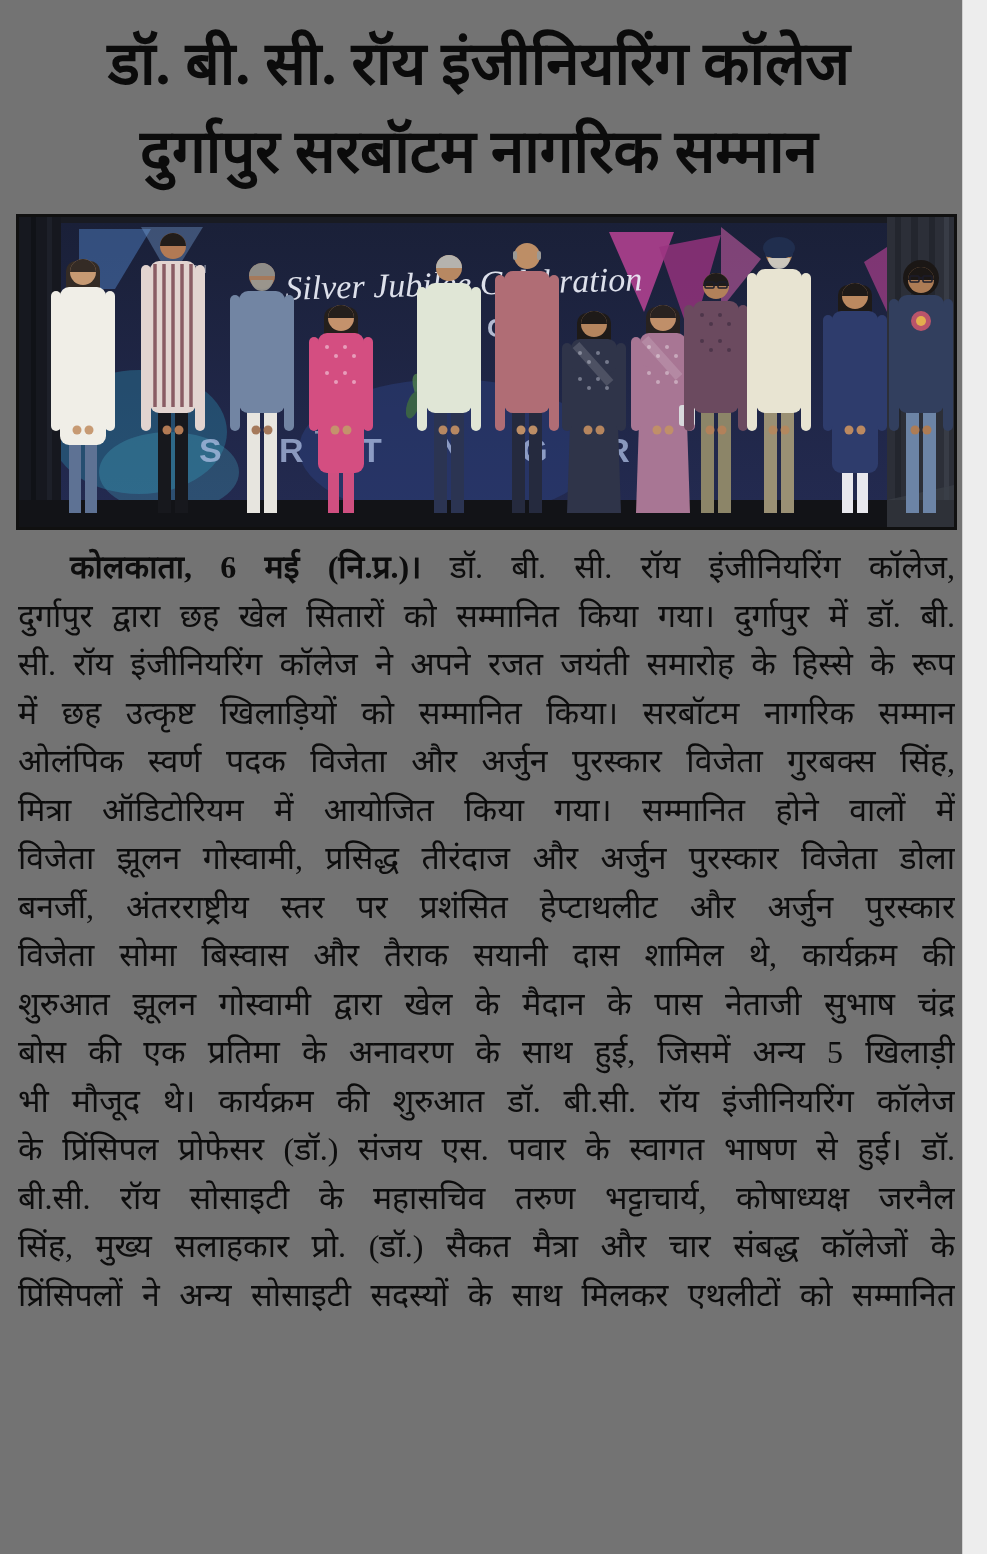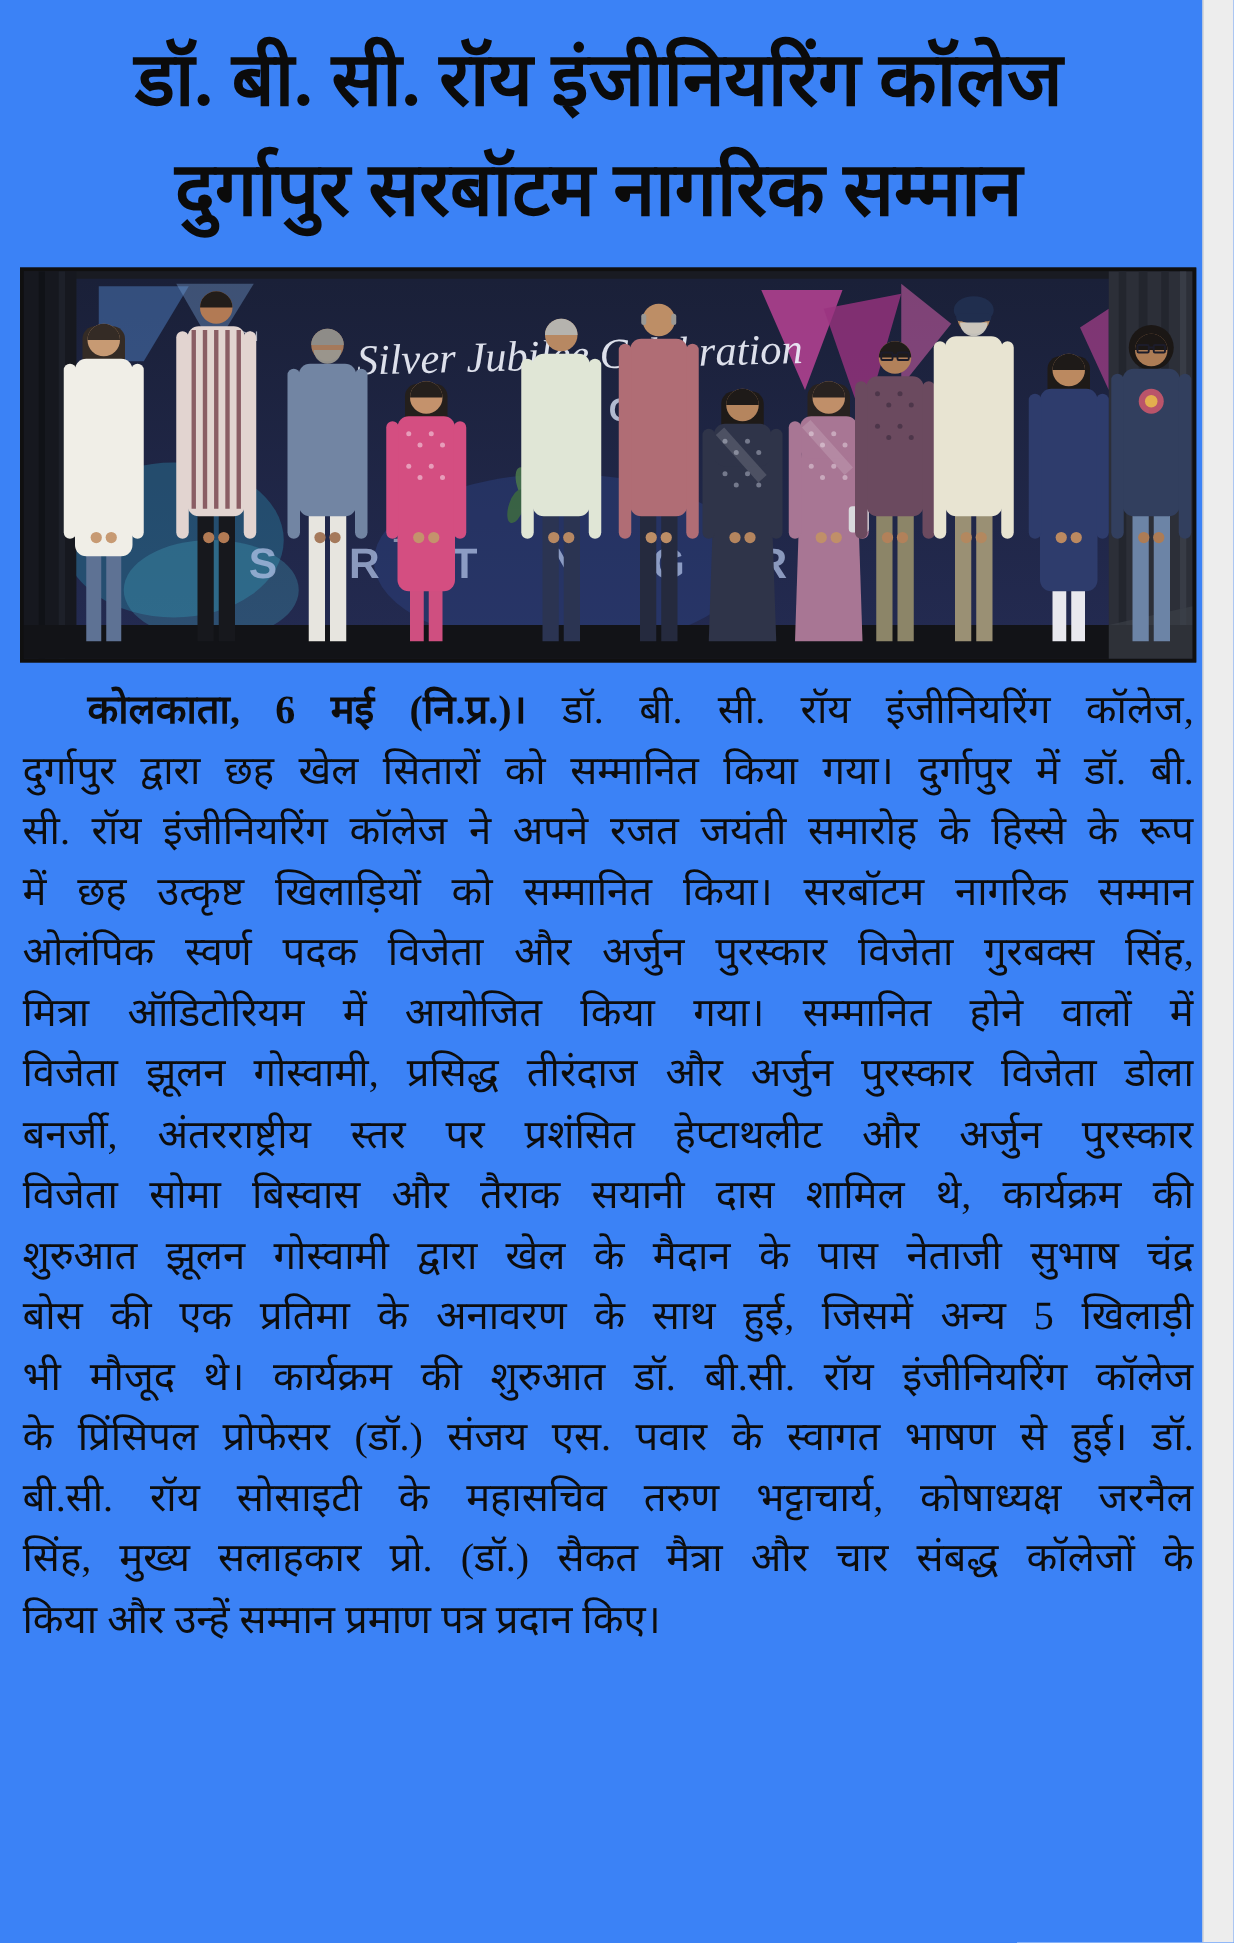--- a/index.html
+++ b/index.html
@@ -1,17 +1,17 @@
 <!DOCTYPE html>
 <html><head>
 <meta charset="utf-8">
 <style>
   html,body{margin:0;padding:0;}
   .page{
-    position:relative;width:987px;height:1554px;background:#3b82f6;
+    position:relative;width:987px;height:1554px;background:#737373;
     font-family:"Liberation Serif","DejaVu Serif",serif;overflow:hidden;
   }
   .edge-strip{
     position:absolute;right:0;top:0;width:24px;height:1554px;
     background:#ededed;border-left:1px solid #d0d0d0;
   }
   .headline{
     position:absolute;left:0;top:20px;width:958px;text-align:center;
     color:#0b0b0b;font-weight:800;
   }
@@ -311,16 +311,16 @@
     <div class="line">मित्रा ऑडिटोरियम में आयोजित किया गया। सम्मानित होने वालों में</div>
     <div class="line">विजेता झूलन गोस्वामी, प्रसिद्ध तीरंदाज और अर्जुन पुरस्कार विजेता डोला</div>
     <div class="line">बनर्जी, अंतरराष्ट्रीय स्तर पर प्रशंसित हेप्टाथलीट और अर्जुन पुरस्कार</div>
     <div class="line">विजेता सोमा बिस्वास और तैराक सयानी दास शामिल थे, कार्यक्रम की</div>
     <div class="line">शुरुआत झूलन गोस्वामी द्वारा खेल के मैदान के पास नेताजी सुभाष चंद्र</div>
     <div class="line">बोस की एक प्रतिमा के अनावरण के साथ हुई, जिसमें अन्य 5 खिलाड़ी</div>
     <div class="line">भी मौजूद थे। कार्यक्रम की शुरुआत डॉ. बी.सी. रॉय इंजीनियरिंग कॉलेज</div>
     <div class="line">के प्रिंसिपल प्रोफेसर (डॉ.) संजय एस. पवार के स्वागत भाषण से हुई। डॉ.</div>
     <div class="line">बी.सी. रॉय सोसाइटी के महासचिव तरुण भट्टाचार्य, कोषाध्यक्ष जरनैल</div>
     <div class="line">सिंह, मुख्य सलाहकार प्रो. (डॉ.) सैकत मैत्रा और चार संबद्ध कॉलेजों के</div>
-    <div class="line last">किया और उन्हें सम्मान प्रमाण पत्र प्रदान किए।</div>
+    <div class="line">प्रिंसिपलों ने अन्य सोसाइटी सदस्यों के साथ मिलकर एथलीटों को सम्मानित</div>
   </div>
 
 </div>
 
 </body></html>

